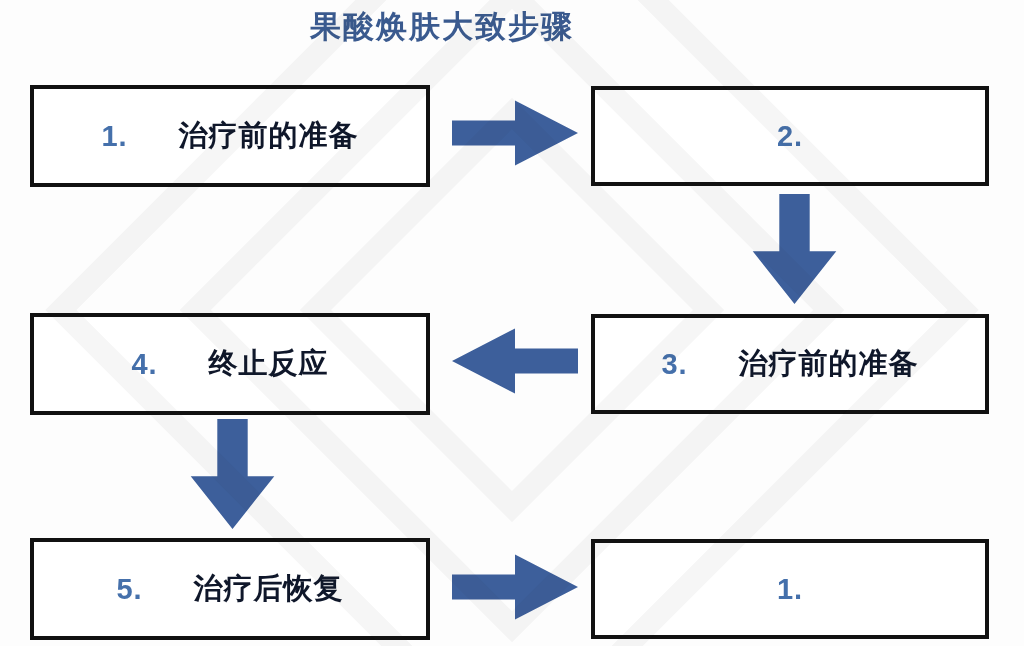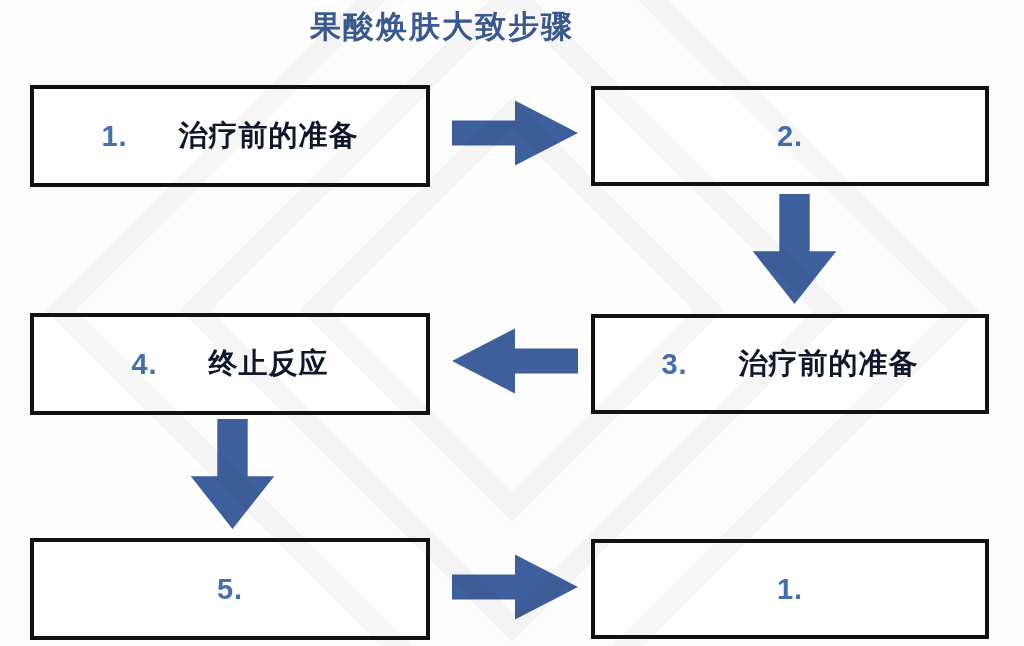--- a/index.html
+++ b/index.html
@@ -119,19 +119,20 @@
   <div class="arrow arrow-left a34"></div>
   <div class="box b3">
     <span class="num">3.</span>
     <span class="label">治疗前的准备</span>
   </div>
 
   <div class="arrow arrow-down a45"></div>
 
   <div class="box b5">
     <span class="num">5.</span>
+    <span class="label">治疗后恢复</span>
   </div>
   <div class="arrow arrow-right a56"></div>
   <div class="box b6">
     <span class="num">1.</span>
   </div>
 
 </div>
 
 </body></html>

